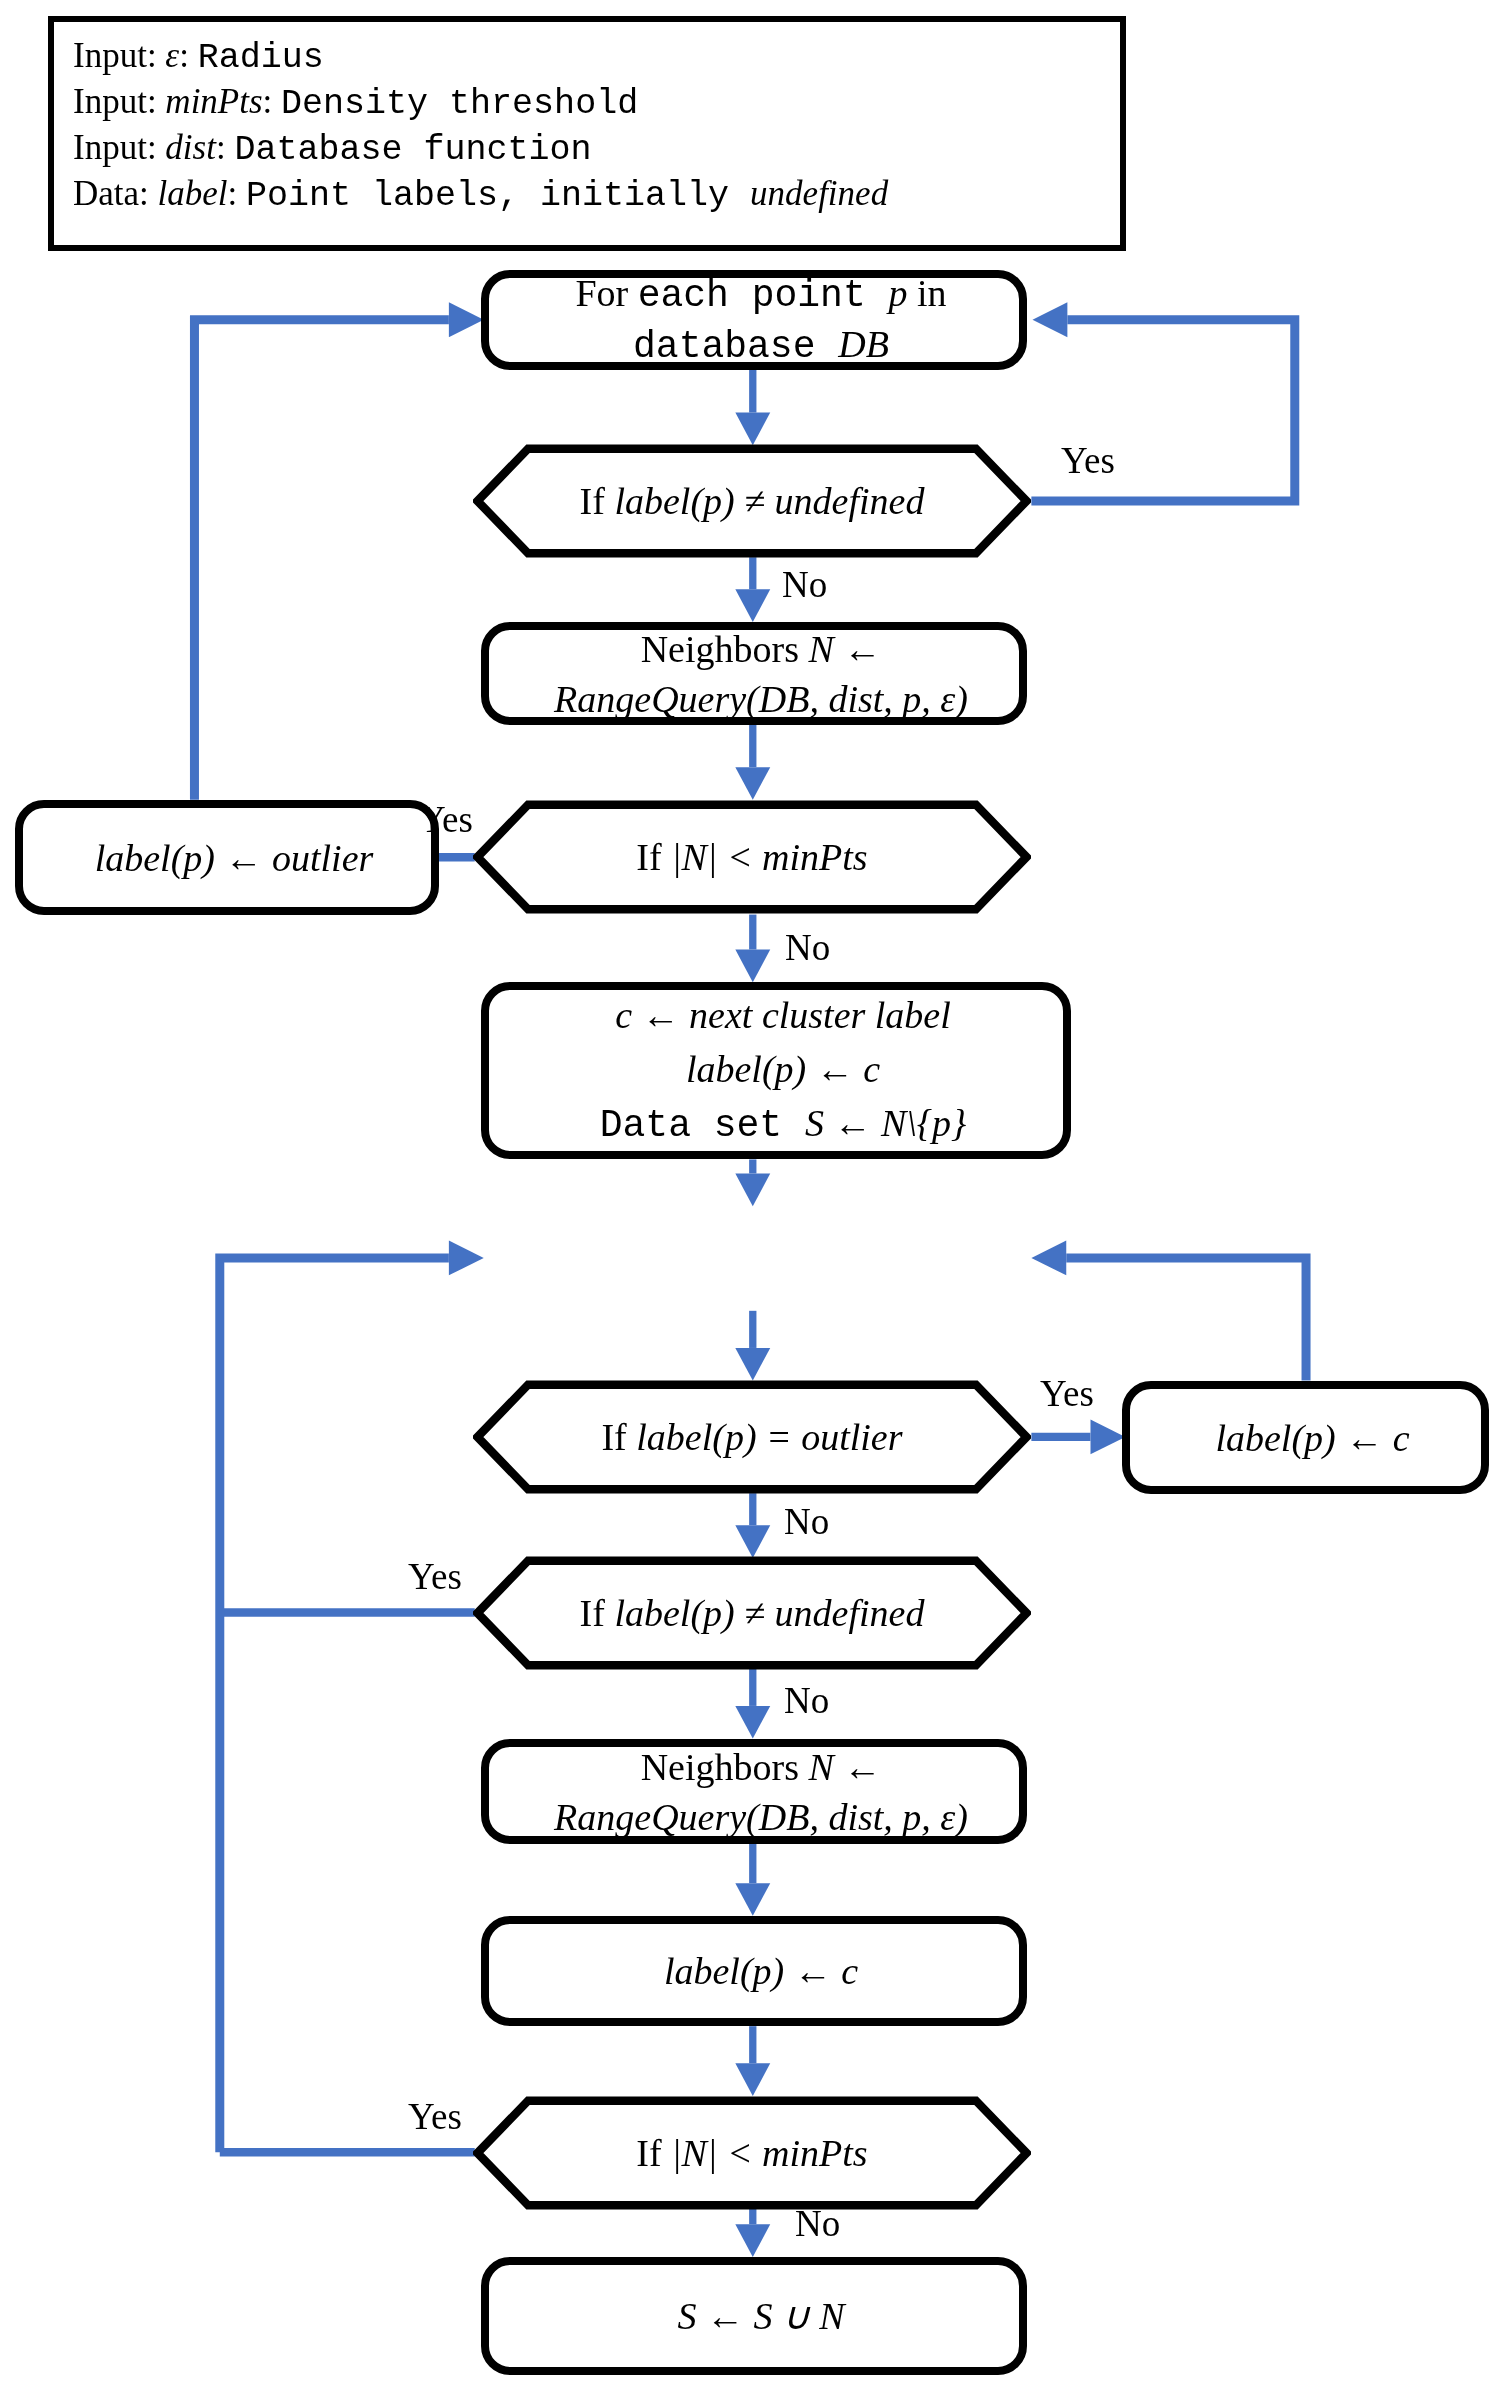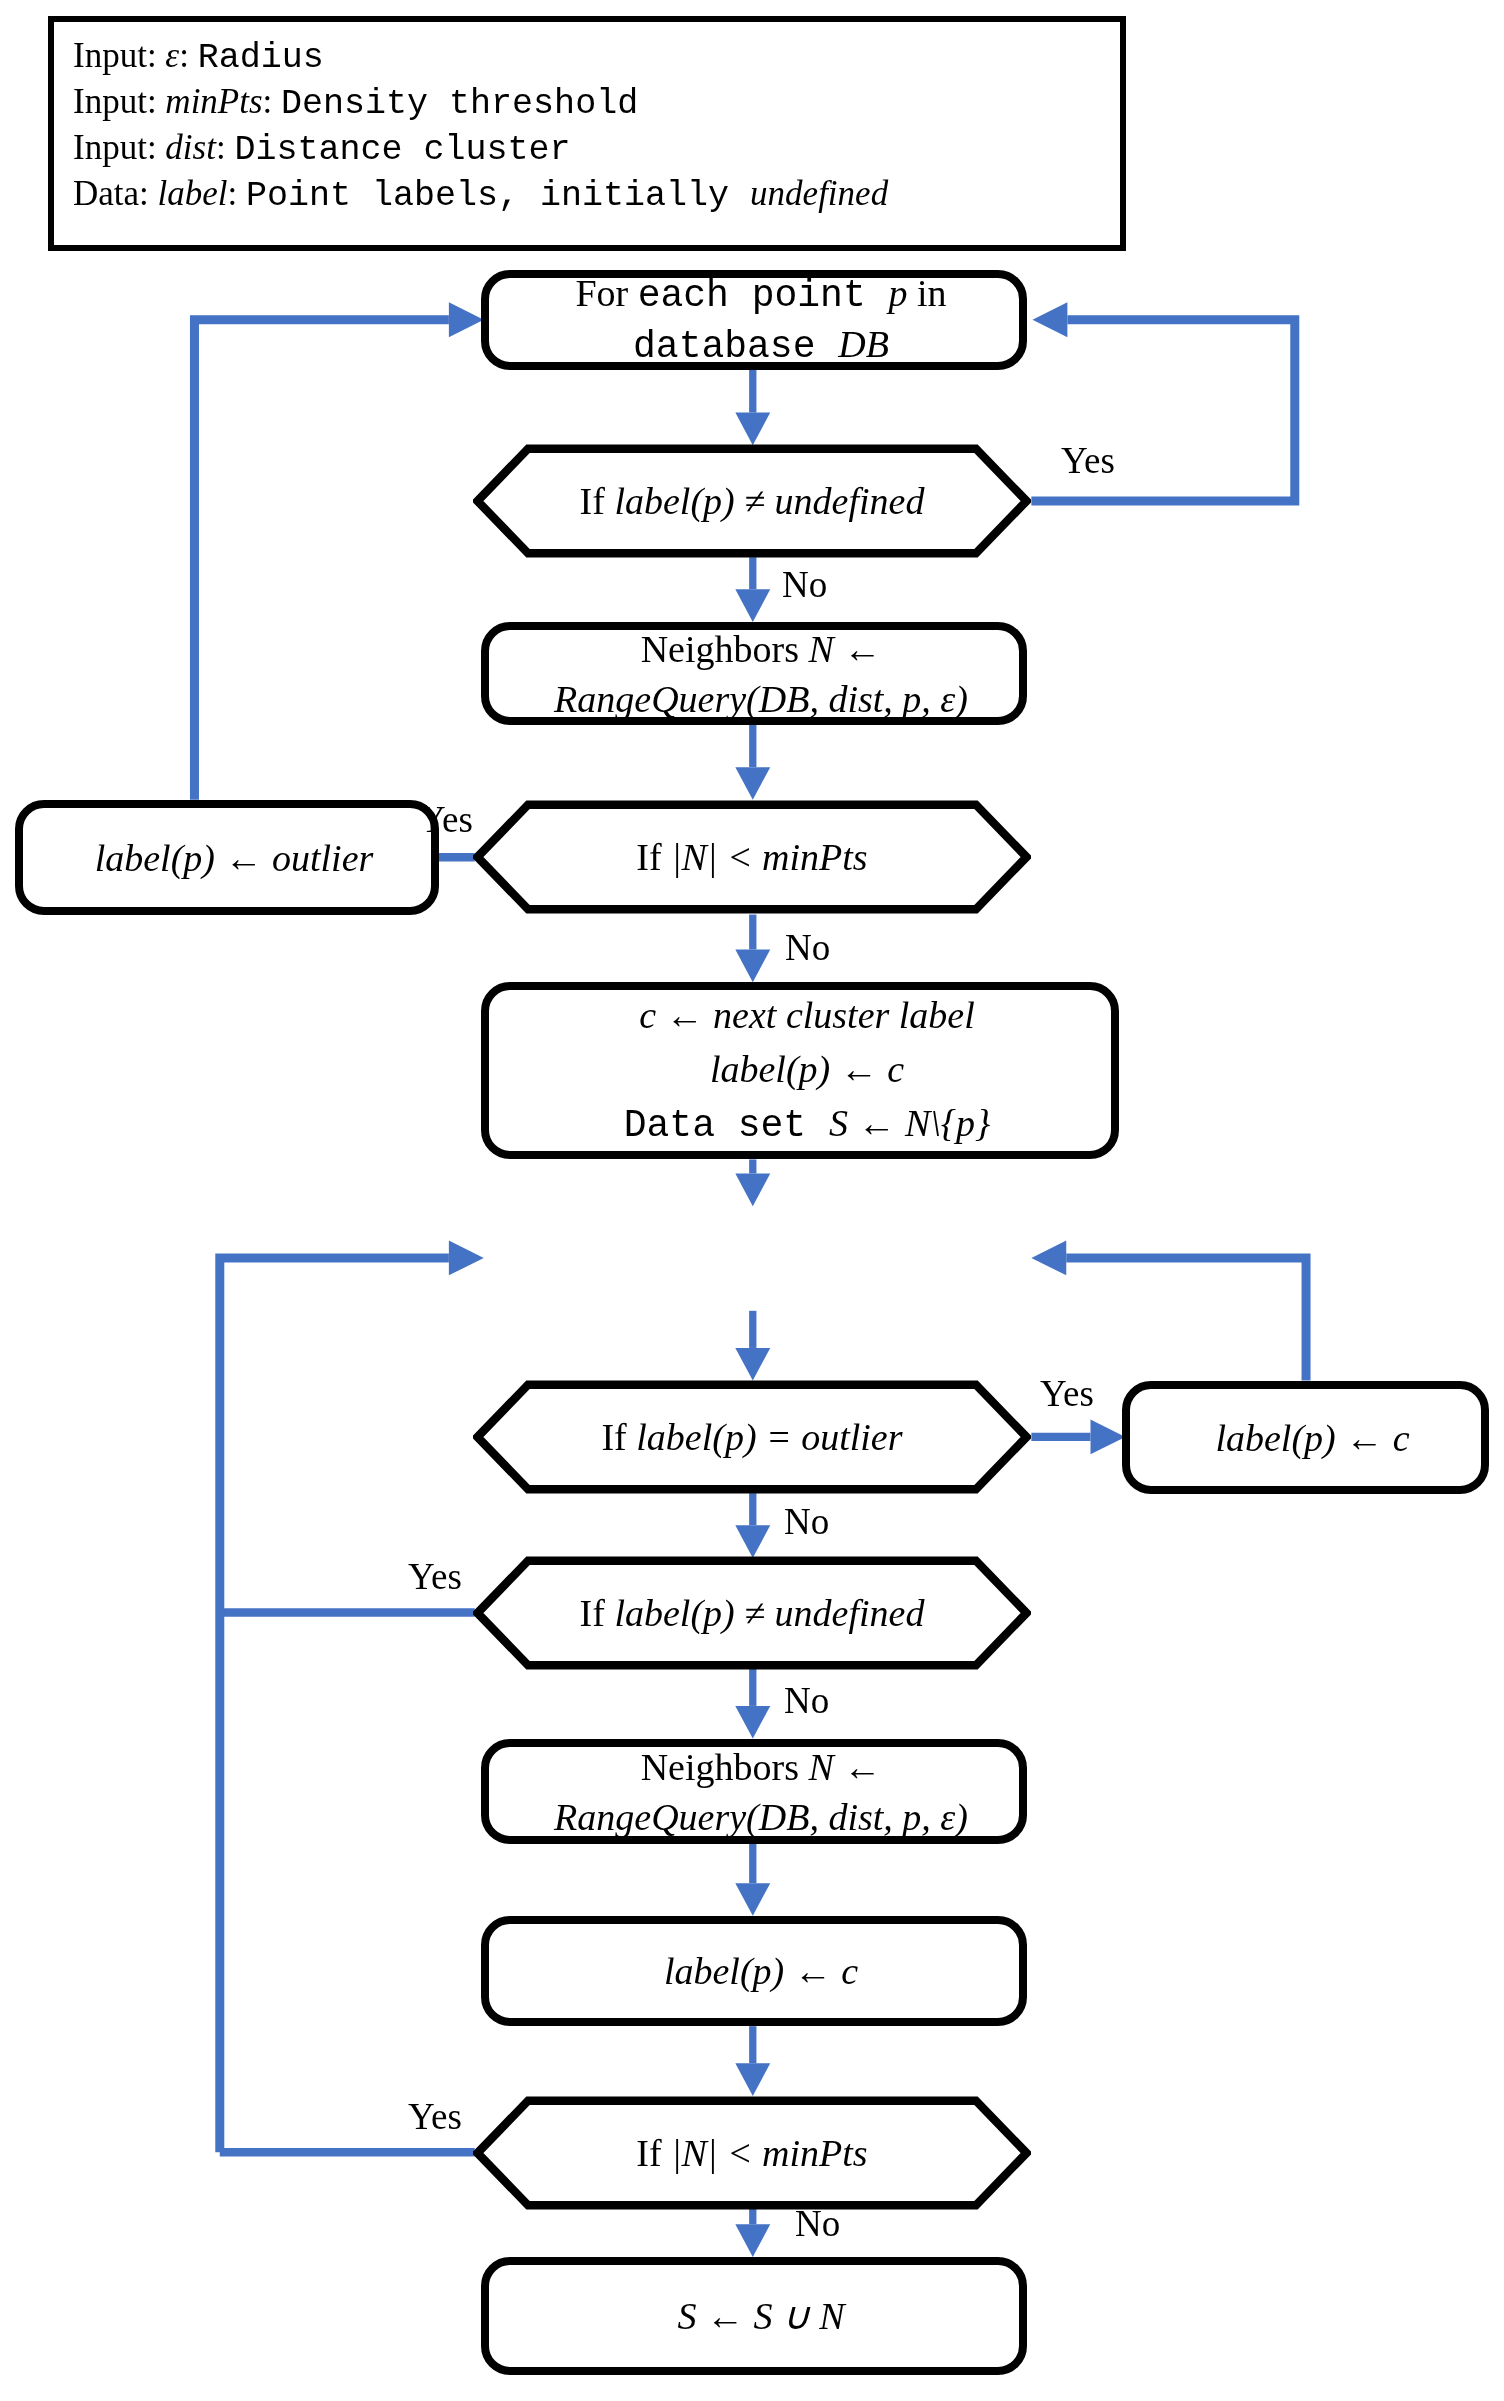--- a/index.html
+++ b/index.html
@@ -71,21 +71,21 @@
       <polygon points="1896,537 1896,599 1834,568"></polygon>
       <polygon points="797,537 797,599 859,568"></polygon>
       <polygon points="1894,2204 1894,2266 1832,2235"></polygon>
       <polygon points="797,2204 797,2266 859,2235"></polygon>
     </g>
   </svg>
 
   <div class="inputs" style="left:48px;top:15.8px;width:1078px;height:235px;">
     <div class="line"><span class="rm">Input: </span><span class="it">ε</span><span class="rm">: </span><span class="mono">Radius</span></div>
     <div class="line"><span class="rm">Input: </span><span class="it">minPts</span><span class="rm">: </span><span class="mono">Density threshold</span></div>
-    <div class="line"><span class="rm">Input: </span><span class="it">dist</span><span class="rm">: </span><span class="mono">Distance cluster</span></div>
+    <div class="line"><span class="rm">Input: </span><span class="it">dist</span><span class="rm">: </span><span class="mono">Database function</span></div>
     <div class="line"><span class="rm">Data: </span><span class="it">label</span><span class="rm">: </span><span class="mono">Point labels, initially </span><span class="it">undefined</span></div>
   </div>
 
   <div class="node" style="left:481px;top:270px;width:546px;height:100px;line-height:48px;">
     <div class="line"><span class="rm">For </span><span class="mono">each point </span><span class="it">p</span><span class="rm"> in</span></div>
     <div class="line"><span class="mono">database </span><span class="it">DB</span></div>
   </div>
 
   <div class="hexwrap" style="left:473px;top:444px;width:558px;height:114px;">
     <svg width="558" height="114" viewBox="0 0 992 202">
@@ -103,21 +103,21 @@
     <svg width="558" height="114" viewBox="0 0 992 202">
       <polygon points="8,101 98,8 894,8 984,101 894,194 98,194" fill="#fff" stroke="#000" stroke-width="15"></polygon>
     </svg>
     <div class="hextext line"><span class="rm">If </span><span class="it">|N| &lt; minPts</span></div>
   </div>
 
   <div class="node" style="left:15px;top:800px;width:424px;height:115px;">
     <div class="line"><span class="it">label(p) ← outlier</span></div>
   </div>
 
-  <div class="node" style="left:481px;top:982px;width:638px;height:177px;line-height:54px;">
+  <div class="node" style="left:481px;top:982px;width:590px;height:177px;line-height:54px;">
     <div class="line"><span class="it">c ← next cluster label</span></div>
     <div class="line"><span class="it">label(p) ← c</span></div>
     <div class="line"><span class="mono">Data set </span><span class="it">S ← N\{p}</span></div>
   </div>
 
 
   <div class="hexwrap" style="left:473px;top:1380px;width:558px;height:114px;">
     <svg width="558" height="114" viewBox="0 0 992 202">
       <polygon points="8,101 98,8 894,8 984,101 894,194 98,194" fill="#fff" stroke="#000" stroke-width="15"></polygon>
     </svg>

